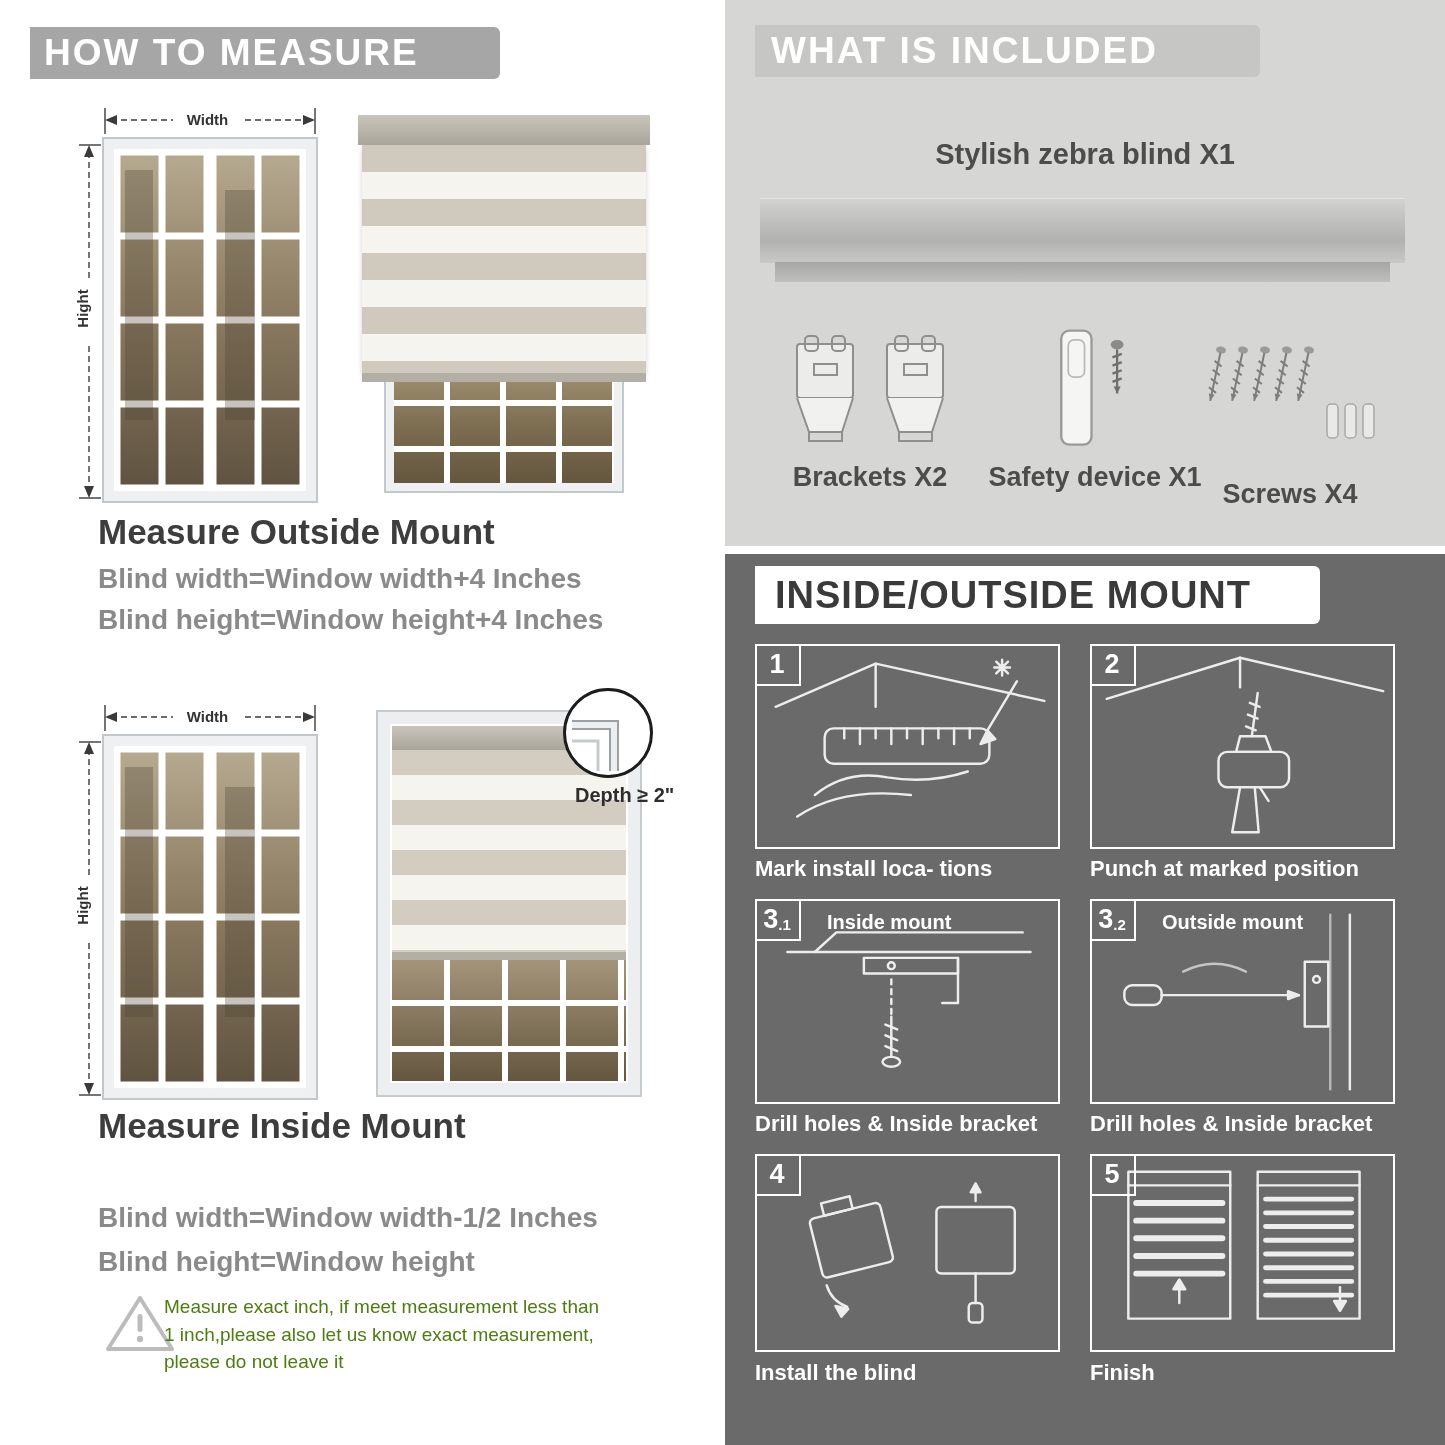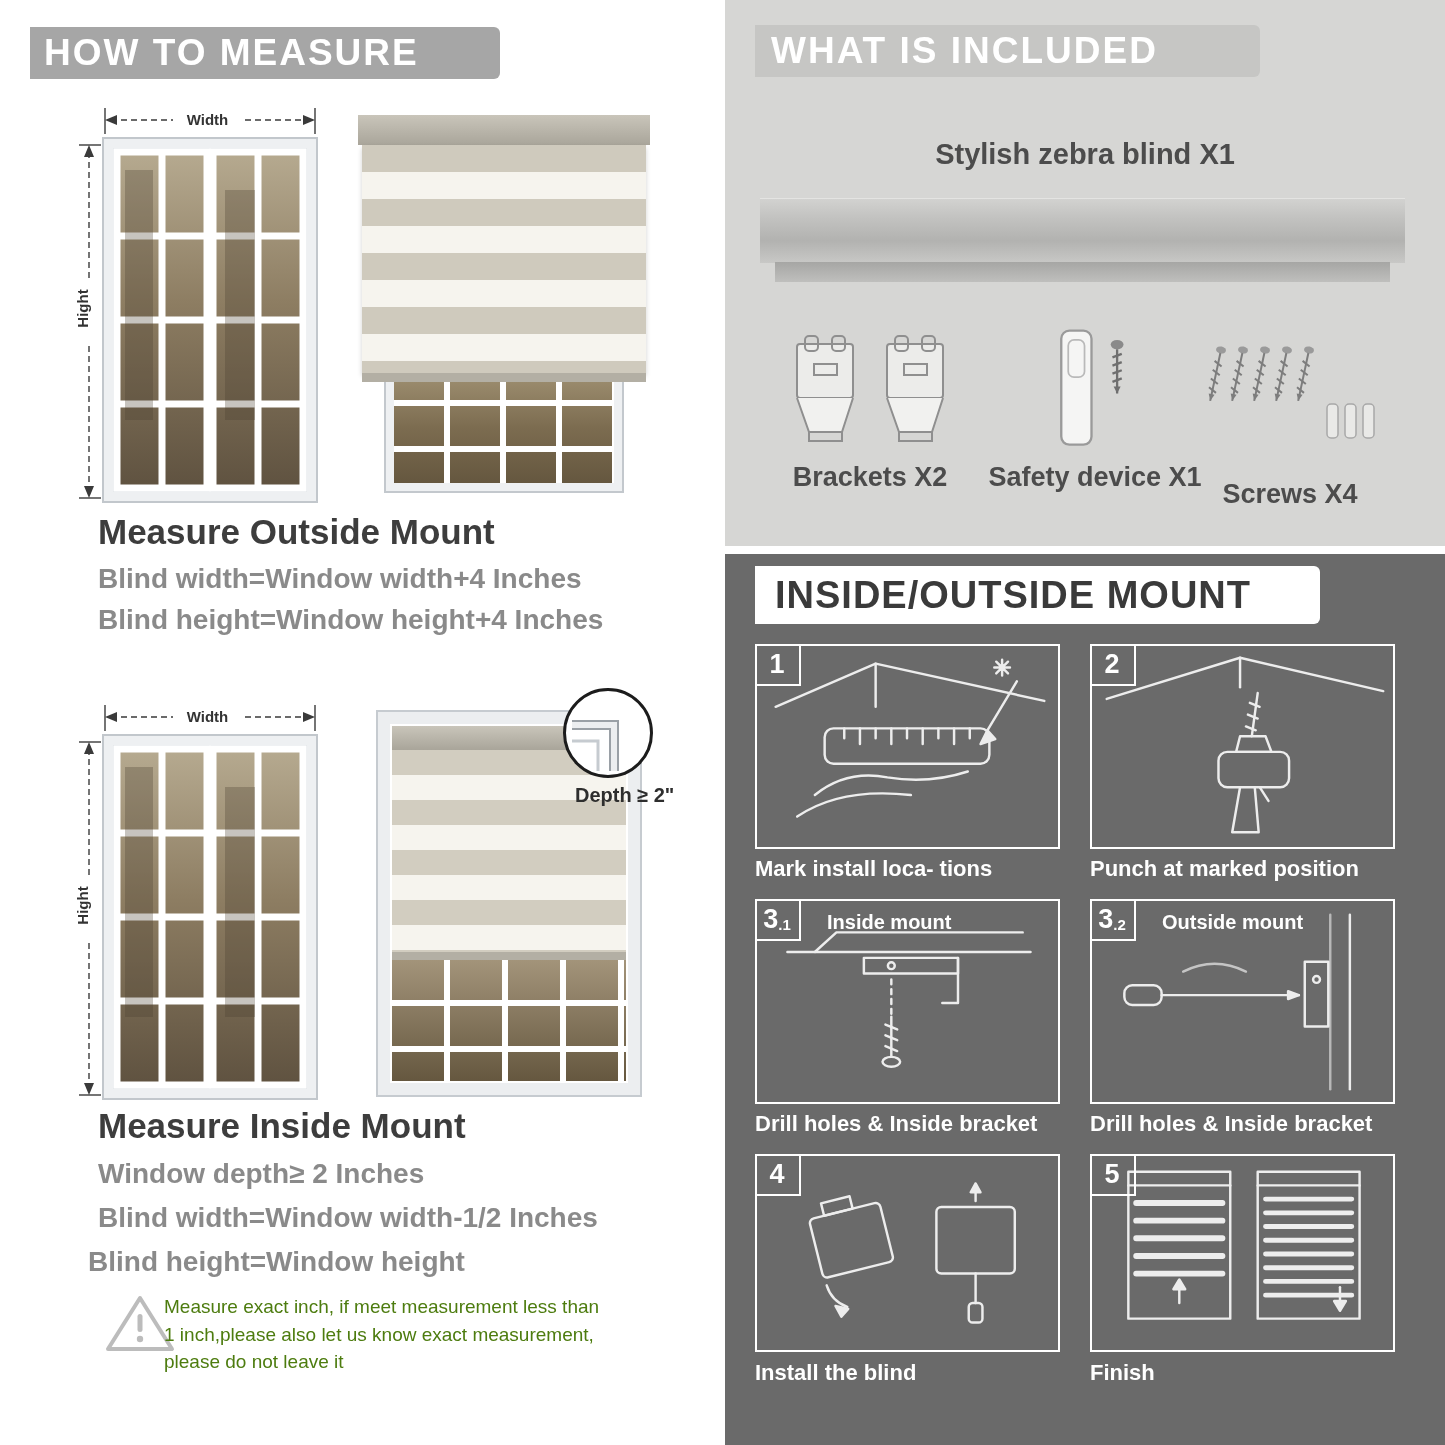--- a/index.html
+++ b/index.html
@@ -42,21 +42,21 @@
   .b2-rail{position:absolute;left:14px;right:14px;top:240px;height:8px;background:#b3afa4;}
 
   .depth-circle{left:563px;top:688px;width:90px;height:90px;border-radius:50%;border:3px solid #1c1c1c;
       background:#fff;overflow:hidden;box-sizing:border-box;}
   .depth-label{left:575px;top:784px;font-size:20px;font-weight:bold;color:#2e2e2e;}
 
   .sec-title{font-size:35px;font-weight:bold;color:#3d3d3d;}
   #title1{left:98px;top:512px;} #title2{left:98px;top:1106px;}
   .formula{font-size:28px;font-weight:bold;color:#8a8a8a;}
   #f1a{left:98px;top:563px;} #f1b{left:98px;top:604px;}
-  #f2a{left:98px;top:1158px;} #f2b{left:98px;top:1202px;} #f2c{left:88px;top:1246px;}
+  #f2a{left:98px;top:1158px;} #f2b{left:98px;top:1202px;} #f2c{left:98px;top:1246px;}
 
   .warn-tri{left:105px;top:1292px;width:70px;height:64px;}
   .note-text{left:164px;top:1293px;width:445px;font-size:19px;color:#4d7c0f;line-height:1.45;}
 
   
   .right-top{left:725px;top:0;width:720px;height:546px;background:#d6d6d4;padding-left:32px;}
   .banner-right{position:absolute;left:30px;top:25px;width:505px;height:52px;background:#c6c6c4;color:#fff;
       font-size:37px;font-weight:bold;letter-spacing:2px;line-height:52px;padding-left:16px;
       box-sizing:border-box;border-radius:0 6px 6px 0;}
   .blind-label{position:absolute;left:35px;top:138px;width:650px;text-align:center;
@@ -218,21 +218,20 @@
   <div class="abs depth-circle">
     <svg viewBox="0 0 84 84">
       <path d="M6 34 H48 V80" stroke="#9aa0a6" stroke-width="10" fill="none"></path>
       <path d="M6 34 H48 V80" stroke="#eceef0" stroke-width="6" fill="none"></path>
       <path d="M6 50 H32 V80" stroke="#c6cbd0" stroke-width="3" fill="none"></path>
     </svg>
   </div>
   <div class="abs depth-label">Depth ≥ 2"</div>
 
   <div class="abs sec-title" id="title2">Measure Inside Mount</div>
-  <div class="abs formula" id="f2a">Window depth≥ 2 Inches</div>
   <div class="abs formula" id="f2b">Blind width=Window width-1/2 Inches</div>
   <div class="abs formula" id="f2c">Blind height=Window height</div>
 
   <svg class="abs warn-tri" viewBox="0 0 70 64">
     <path d="M35 6 L67 57 H3 Z" fill="none" stroke="#bcbcbc" stroke-width="4" stroke-linejoin="round"></path>
     <rect x="32.5" y="22" width="5" height="18" rx="2.5" fill="#bcbcbc"></rect>
     <circle cx="35" cy="47" r="3.2" fill="#bcbcbc"></circle>
   </svg>
   <div class="abs note-text">Measure exact inch, if meet measurement less than 1 inch,please also let us know exact measurement, please do not leave it</div>
 

